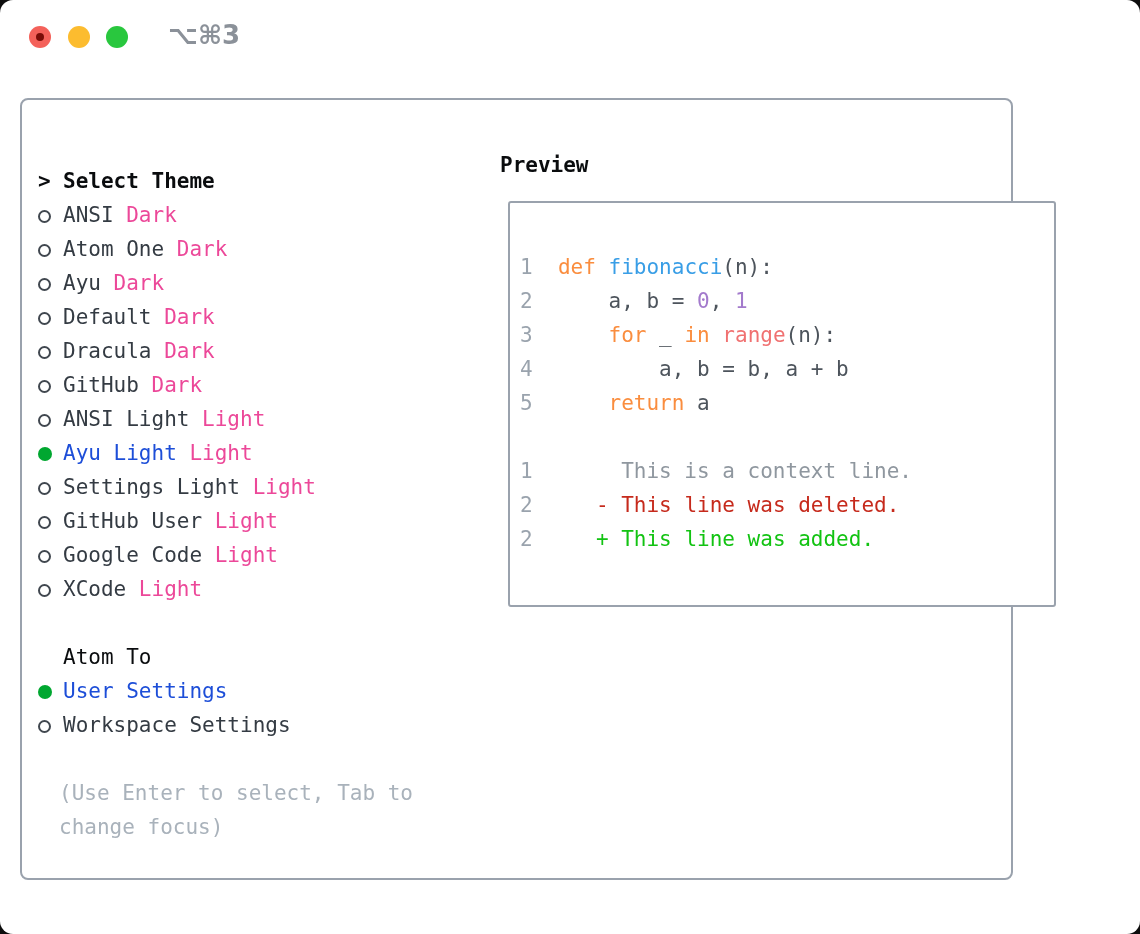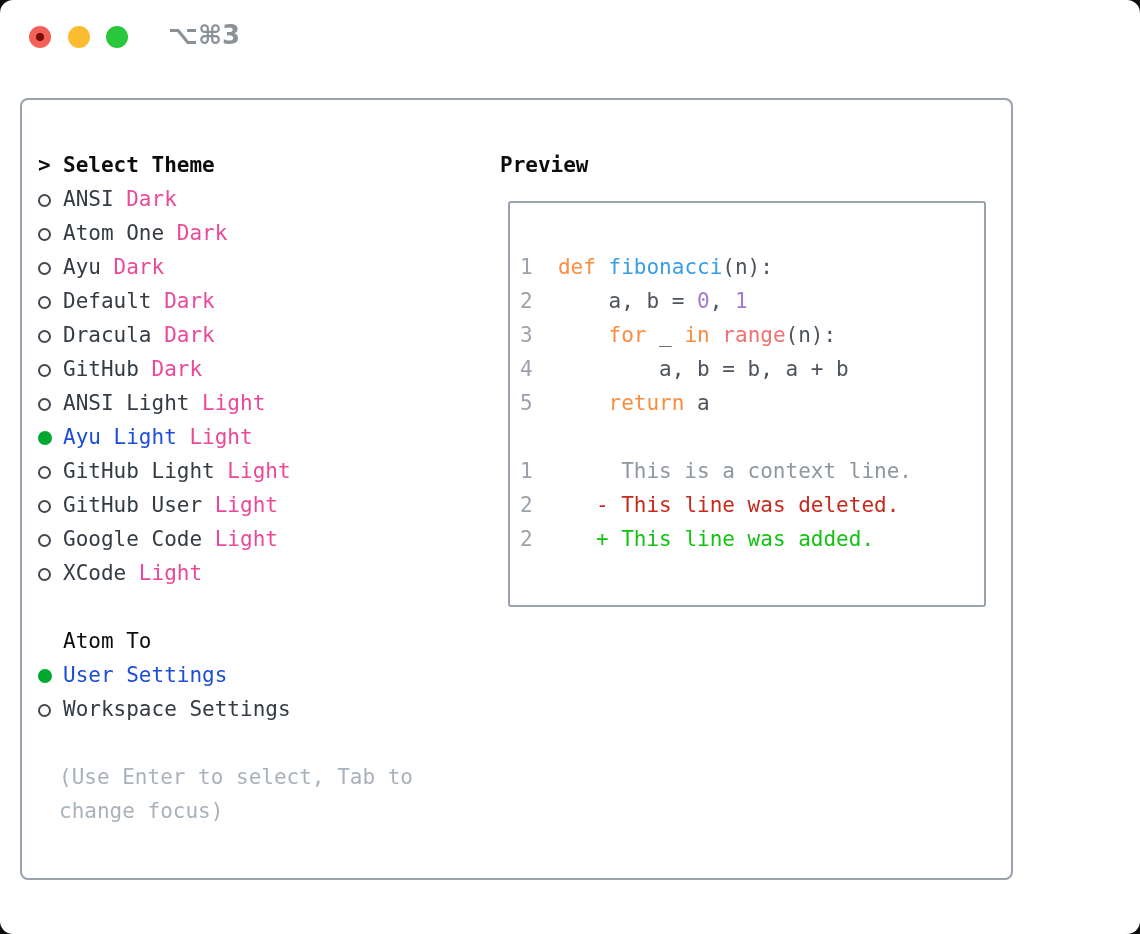--- a/index.html
+++ b/index.html
@@ -23,42 +23,42 @@
     position:absolute;left:168px;top:20px;
     font-family:"DejaVu Sans",sans-serif;font-weight:bold;font-size:26px;color:#8b9199;
   }
   
   .panel{
     position:absolute;left:20px;top:98px;width:993px;height:782px;
     border:2px solid #9aa2ad;border-radius:8px;box-sizing:border-box;background:#fff;
   }
   
   .list{
-    position:absolute;left:38px;top:148px;font-size:21px;line-height:34px;color:#343b43;
+    position:absolute;left:38px;top:164px;font-size:21px;line-height:34px;color:#343b43;
   }
   .row{height:34px;white-space:pre;}
   .marker{display:inline-block;width:25px;}
   .cursor{font-weight:bold;color:#0a0c0e;}
   .hdr{font-weight:bold;color:#0a0c0e;}
   .hdr2{color:#0a0c0e;}
   .circle{
     display:inline-block;width:13px;height:13px;border:2px solid #40474f;border-radius:50%;
     box-sizing:border-box;vertical-align:-1px;
   }
   .circle.sel{width:14px;height:14px;border:none;background:#00a730;}
   .sel-text{color:#1d4ed8;}
   .variant{color:#ec4899;}
   .help{color:#a9b2bb;margin-left:21px;}
   
   .preview-title{
     position:absolute;left:500px;top:148px;height:34px;line-height:34px;
     font-size:21px;font-weight:bold;color:#0a0c0e;
   }
   .preview-box{
-    position:absolute;left:508px;top:201px;width:478px;height:406px;
+    position:absolute;left:508px;top:201px;width:548px;height:406px;
     border:2px solid #9aa2ad;border-radius:3px;box-sizing:border-box;background:#fff;
   }
   .codewrap{
     margin:0;padding:47px 0 0 10px;font-family:"DejaVu Sans Mono",monospace;
     font-size:21px;line-height:34px;
   }
   .pre-line{height:34px;white-space:pre;}
   .pre-gap{height:34px;}
   .tk-ln{color:#9aa3ad;}
   .tk-code{color:#4d545c;}
@@ -90,21 +90,21 @@
     <div class="row"><span class="marker cursor">&gt;</span><span class="hdr">Select Theme</span></div>
     <div id="theme-list">
         <div class="row"><span class="marker"><span class="circle"></span></span><span class="">ANSI</span><span class="variant"> Dark</span></div>
         <div class="row"><span class="marker"><span class="circle"></span></span><span class="">Atom One</span><span class="variant"> Dark</span></div>
         <div class="row"><span class="marker"><span class="circle"></span></span><span class="">Ayu</span><span class="variant"> Dark</span></div>
         <div class="row"><span class="marker"><span class="circle"></span></span><span class="">Default</span><span class="variant"> Dark</span></div>
         <div class="row"><span class="marker"><span class="circle"></span></span><span class="">Dracula</span><span class="variant"> Dark</span></div>
         <div class="row"><span class="marker"><span class="circle"></span></span><span class="">GitHub</span><span class="variant"> Dark</span></div>
         <div class="row"><span class="marker"><span class="circle"></span></span><span class="">ANSI Light</span><span class="variant"> Light</span></div>
         <div class="row"><span class="marker"><span class="circle sel"></span></span><span class="sel-text">Ayu Light</span><span class="variant"> Light</span></div>
-        <div class="row"><span class="marker"><span class="circle"></span></span><span class="">GitHub Light</span><span class="variant"> Light</span></div>
+        <div class="row"><span class="marker"><span class="circle"></span></span><span class="">Settings Light</span><span class="variant"> Light</span></div>
         <div class="row"><span class="marker"><span class="circle"></span></span><span class="">GitHub User</span><span class="variant"> Light</span></div>
         <div class="row"><span class="marker"><span class="circle"></span></span><span class="">Google Code</span><span class="variant"> Light</span></div>
         <div class="row"><span class="marker"><span class="circle"></span></span><span class="">XCode</span><span class="variant"> Light</span></div>
       </div>
     <div class="row"></div>
     <div class="row"><span class="marker"></span><span class="hdr2">Atom To</span></div>
     <div id="apply-list">
         <div class="row"><span class="marker"><span class="circle sel"></span></span><span class="sel-text">User Settings</span></div>
         <div class="row"><span class="marker"><span class="circle"></span></span><span class="">Workspace Settings</span></div>
       </div>

